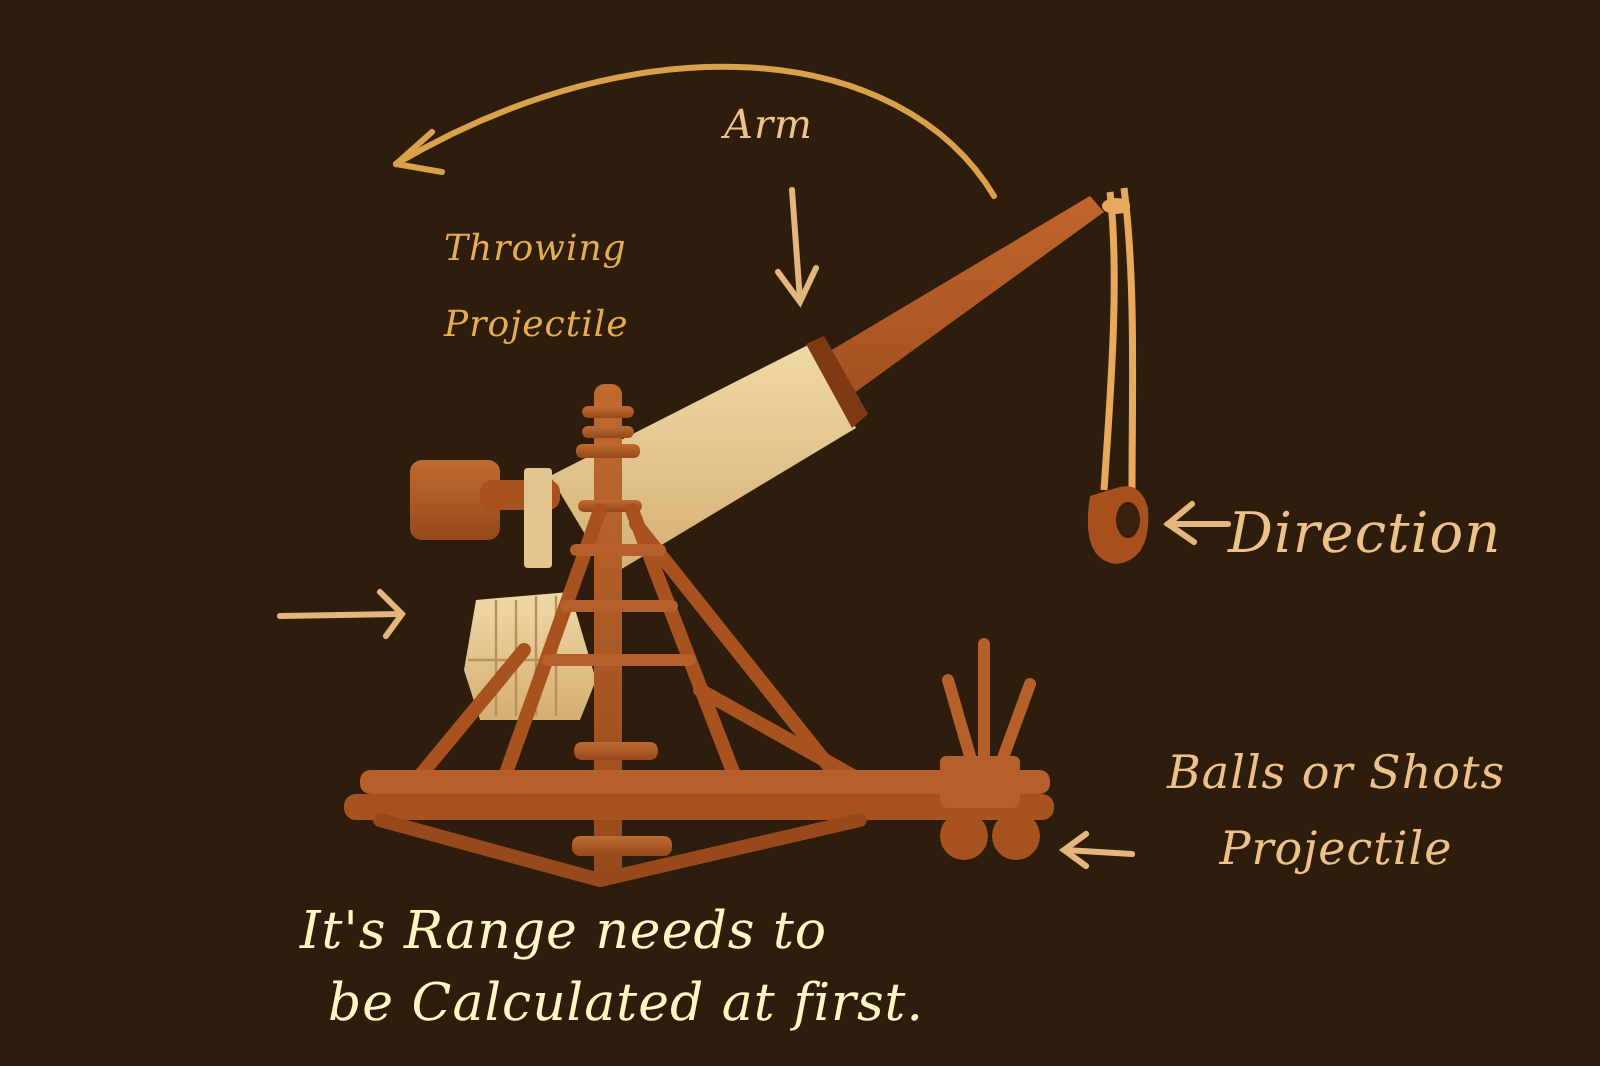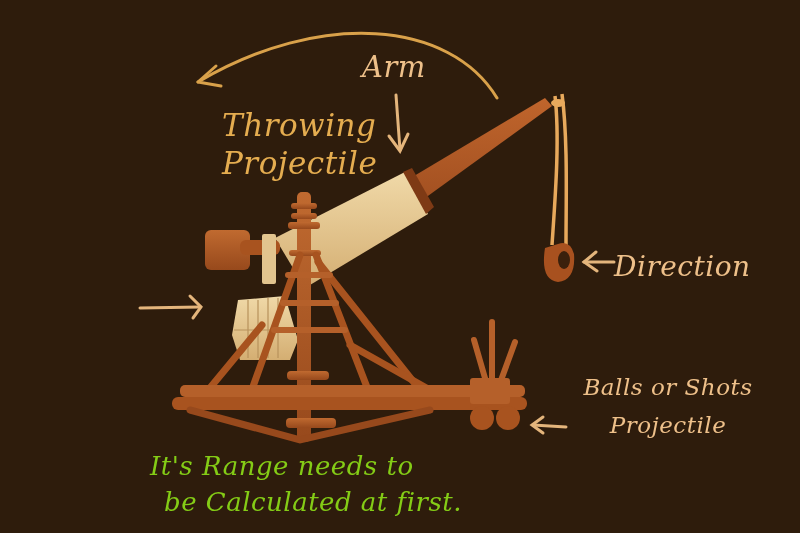--- a/index.html
+++ b/index.html
@@ -1,26 +1,26 @@
 <!DOCTYPE html>
 <html><head>
 <meta charset="utf-8">
 <style>
   html,body{margin:0;padding:0;}
   body{width:800px;height:533px;background:#2e1c0c;overflow:hidden;position:relative;
        font-family:"DejaVu Sans", sans-serif;}
   .stage{position:absolute;left:0;top:0;width:800px;height:533px;}
   .label{position:absolute;color:#e9b772;font-family:"DejaVu Serif", serif;font-style:italic;
          white-space:nowrap;letter-spacing:0.5px;}
-  .lbl-arm{left:362px;top:50px;font-size:29px;color:#eec08a;text-align:right;}
-  .lbl-throw{left:222px;top:106px;font-size:31px;line-height:38px;color:#e5ad50;text-align:left;}
+  .lbl-arm{left:362px;top:50px;font-size:20px;color:#eec08a;text-align:right;}
+  .lbl-throw{left:222px;top:106px;font-size:18px;line-height:38px;color:#e5ad50;text-align:left;}
   .lbl-sling{left:614px;top:250px;font-size:28px;color:#eec08a;}
   .lbl-counter{left:32px;top:318px;font-size:24px;color:#eec08a;}
   .lbl-balls{left:578px;top:368px;font-size:23px;line-height:38px;text-align:center;width:180px;color:#eec08a;}
-  .lbl-range{left:150px;top:448px;font-size:26px;line-height:36px;color:#84cc16;}
+  .lbl-range{left:150px;top:448px;font-size:26px;line-height:36px;color:#fef9c3;}
   .lbl-range span{display:block;}
   .lbl-range .l2{padding-left:14px;}
   svg{position:absolute;left:0;top:0;}
 </style>
 </head>
 <body>
 
 <div class="stage">
 
   <svg width="800" height="533" viewBox="0 0 800 533">

